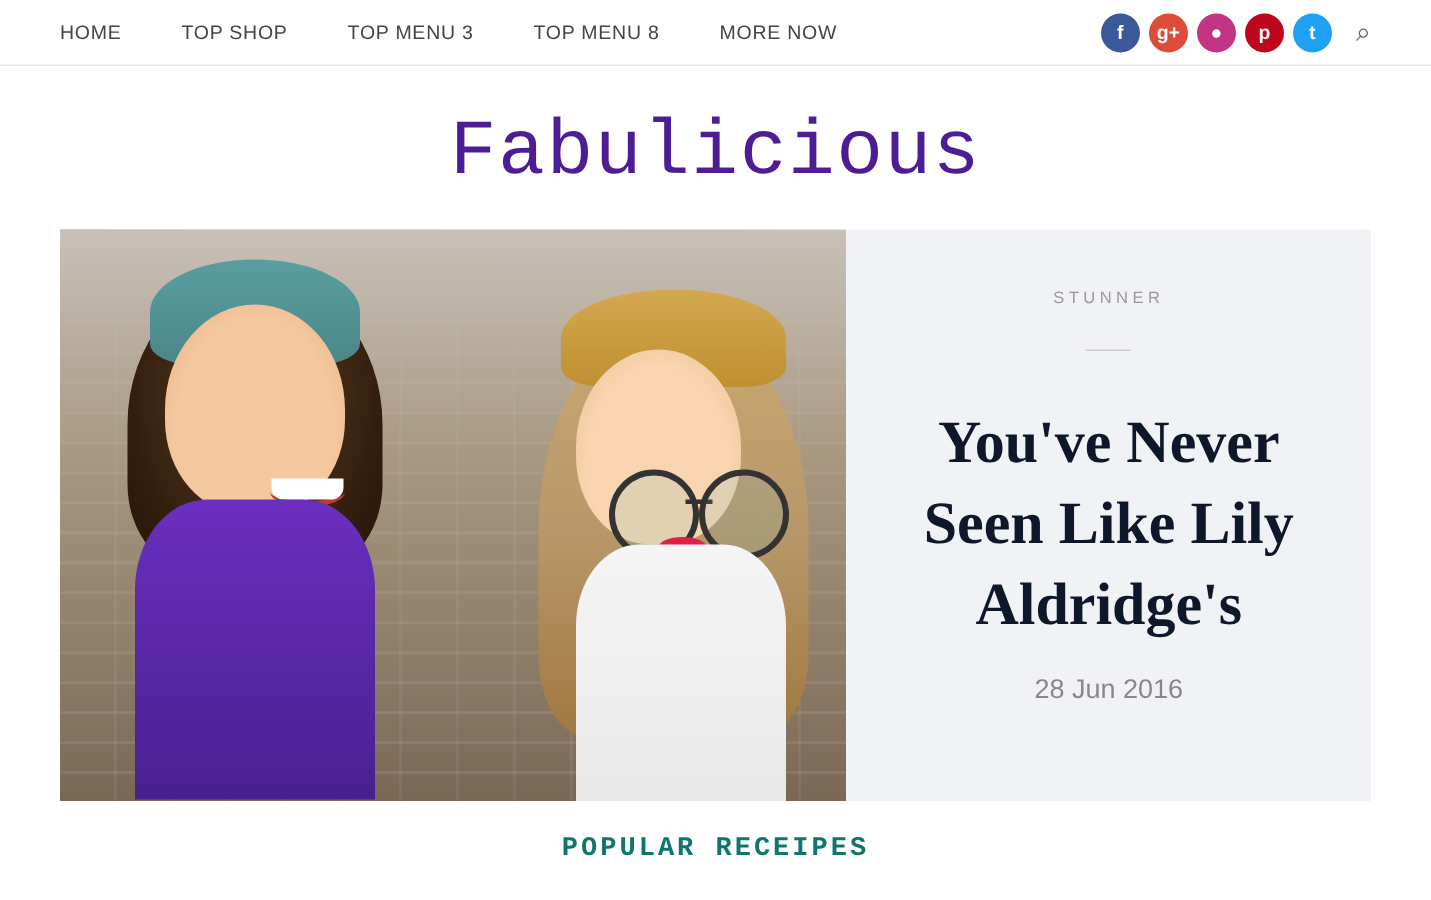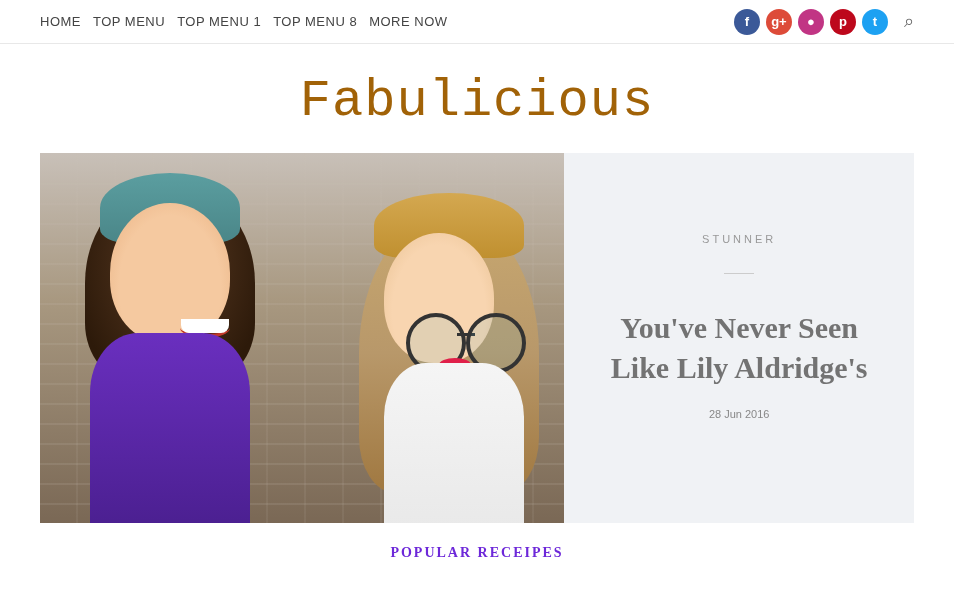--- a/index.html
+++ b/index.html
@@ -17,21 +17,21 @@
       align-items: center;
       justify-content: space-between;
       padding: 0 40px;
       height: 44px;
       border-bottom: 1px solid #e8e8e8;
       background: #fff;
     }
 
     .nav-links {
       display: flex;
-      gap: 12px;
+      gap: 40px;
       align-items: center;
     }
 
     .nav-links a {
       text-decoration: none;
       color: #444;
       font-family: Arial, sans-serif;
       font-size: 13px;
       font-weight: 500;
       letter-spacing: 0.5px;
@@ -81,21 +81,21 @@
     
     .logo-section {
       text-align: center;
       padding: 28px 0 22px;
     }
 
     .logo-title {
       font-family: 'Courier New', cursive, monospace;
       font-size: 52px;
       font-weight: normal;
-      color: #a16207;
+      color: #4c1d95;
       letter-spacing: 1px;
     }
 
     
     .hero {
       display: flex;
       margin: 0 40px;
       background: #f0f2f5;
       min-height: 370px;
       overflow: hidden;
@@ -308,30 +308,30 @@
 
     .hero-divider {
       width: 30px;
       height: 1px;
       background: #ccc;
       margin: 0 auto 18px;
     }
 
     .hero-title {
       font-family: Georgia, serif;
-      font-size: 30px;
+      font-size: 40px;
       font-weight: bold;
-      color: #737373;
+      color: #0f172a;
       line-height: 1.35;
       margin-bottom: 3px;
     }
 
     .hero-date {
       font-family: Arial, sans-serif;
-      font-size: 11px;
+      font-size: 18px;
       color: #888;
       margin-bottom: 24px;
     }
 
     .read-more-btn {
       display: inline-block;
       padding: 9px 22px;
       border: 1.5px solid #aaa;
       font-family: Arial, sans-serif;
       font-size: 11px;
@@ -342,36 +342,36 @@
       background: transparent;
     }
 
     
     .popular-section {
       text-align: center;
       padding: 22px 0 10px;
     }
 
     .popular-title {
-      font-family: Liberation Serif, serif;
-      font-size: 14px;
+      font-family: Liberation Mono, monospace;
+      font-size: 18px;
       font-weight: bold;
       letter-spacing: 2px;
-      color: #6d28d9;
+      color: #0f766e;
       text-transform: uppercase;
     }
   </style>
 </head>
 <body>
 
 <nav>
   <div class="nav-links">
     <a>HOME</a>
-    <a>TOP MENU</a>
-    <a>TOP MENU 1</a>
+    <a>TOP SHOP</a>
+    <a>TOP MENU 3</a>
     <a>TOP MENU 8</a>
     <a>MORE NOW</a>
   </div>
   <div class="nav-right">
     <div class="social-icons">
       <div class="social-icon si-facebook">f</div>
       <div class="social-icon si-google">g+</div>
       <div class="social-icon si-instagram">●</div>
       <div class="social-icon si-pinterest">p</div>
       <div class="social-icon si-twitter">t</div>

